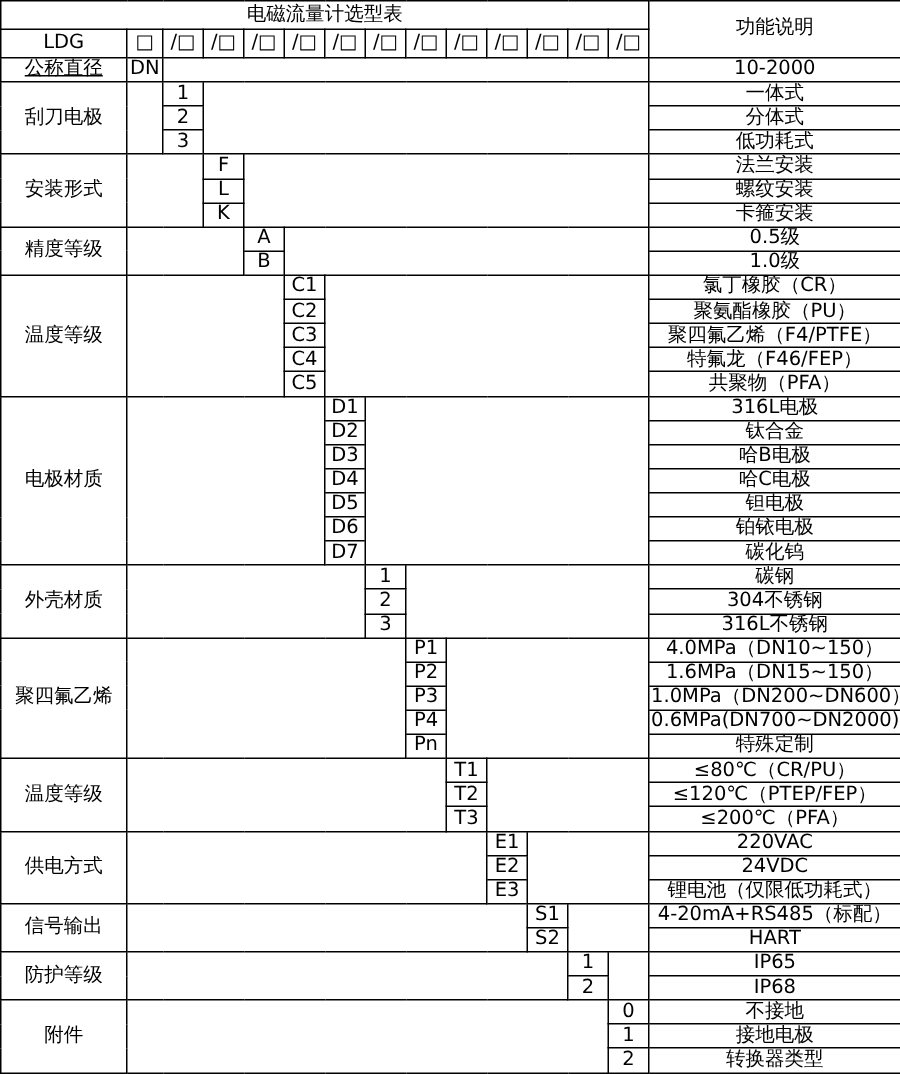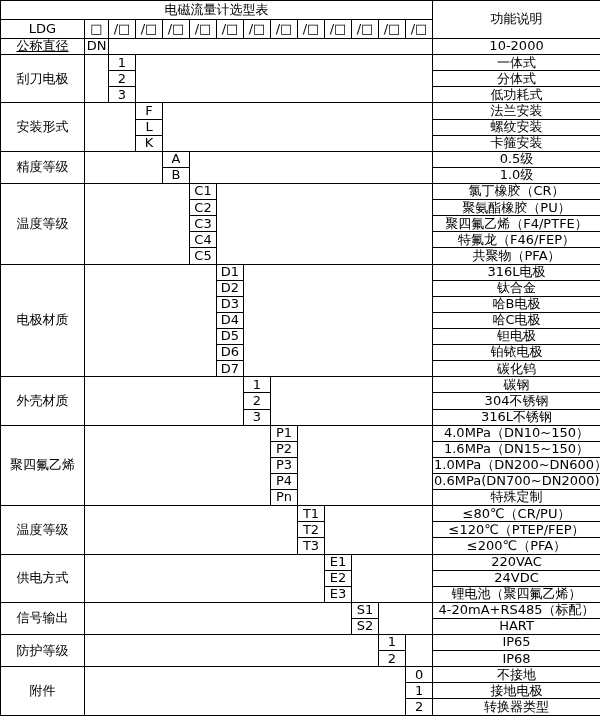--- a/index.html
+++ b/index.html
@@ -245,21 +245,21 @@
   <td>E1</td>
   <td class="sp" rowspan="3" colspan="3"></td>
   <td>220VAC</td>
 </tr>
 <tr>
   <td>E2</td>
   <td>24VDC</td>
 </tr>
 <tr>
   <td>E3</td>
-  <td>锂电池（聚四氟乙烯）</td>
+  <td>锂电池（仅限低功耗式）</td>
 </tr>
 
 <tr>
   <td rowspan="2">信号输出</td>
   <td class="sp" rowspan="2" colspan="10"></td>
   <td>S1</td>
   <td class="sp" rowspan="2" colspan="2"></td>
   <td>4-20mA+RS485（标配）</td>
 </tr>
 <tr>

